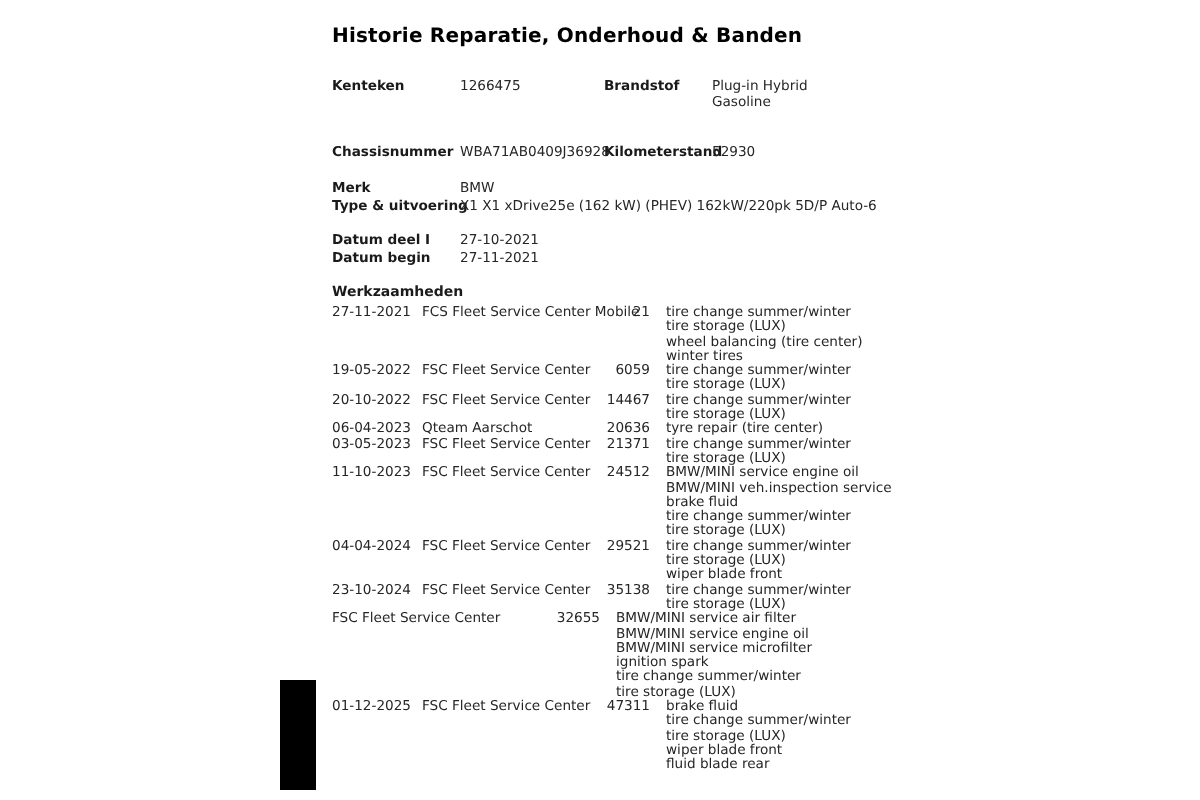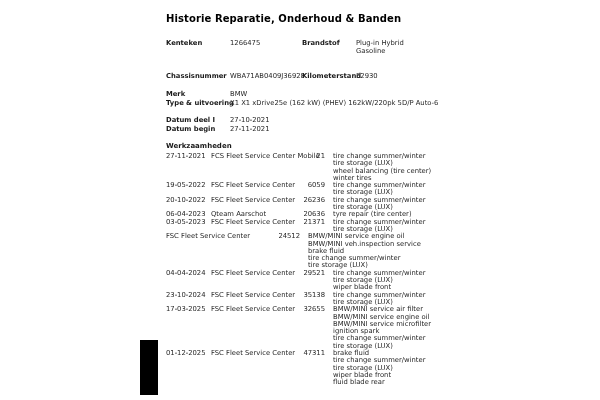--- a/index.html
+++ b/index.html
@@ -90,21 +90,21 @@
     <div class="c-dealer">FSC Fleet Service Center</div>
     <div class="c-km">6059</div>
     <div class="c-om">
             <div>tire change summer/winter</div>
             <div>tire storage (LUX)</div>
           </div>
   </div>
         <div class="grid-row trow">
     <div class="c-datum">20-10-2022</div>
     <div class="c-dealer">FSC Fleet Service Center</div>
-    <div class="c-km">26236</div>
+    <div class="c-km">14467</div>
     <div class="c-om">
             <div>tire change summer/winter</div>
             <div>tire storage (LUX)</div>
           </div>
   </div>
         <div class="grid-row trow">
     <div class="c-datum">06-04-2023</div>
     <div class="c-dealer">Qteam Aarschot</div>
     <div class="c-km">20636</div>
     <div class="c-om">
@@ -114,20 +114,21 @@
         <div class="grid-row trow">
     <div class="c-datum">03-05-2023</div>
     <div class="c-dealer">FSC Fleet Service Center</div>
     <div class="c-km">21371</div>
     <div class="c-om">
             <div>tire change summer/winter</div>
             <div>tire storage (LUX)</div>
           </div>
   </div>
         <div class="grid-row trow">
+    <div class="c-datum">11-10-2023</div>
     <div class="c-dealer">FSC Fleet Service Center</div>
     <div class="c-km">24512</div>
     <div class="c-om">
             <div>BMW/MINI service engine oil</div>
             <div>BMW/MINI veh.inspection service</div>
             <div>brake fluid</div>
             <div>tire change summer/winter</div>
             <div>tire storage (LUX)</div>
           </div>
   </div>
@@ -144,21 +145,20 @@
         <div class="grid-row trow">
     <div class="c-datum">23-10-2024</div>
     <div class="c-dealer">FSC Fleet Service Center</div>
     <div class="c-km">35138</div>
     <div class="c-om">
             <div>tire change summer/winter</div>
             <div>tire storage (LUX)</div>
           </div>
   </div>
         <div class="grid-row trow">
-    <div class="c-datum">17-03-2025</div>
     <div class="c-dealer">FSC Fleet Service Center</div>
     <div class="c-km">32655</div>
     <div class="c-om">
             <div>BMW/MINI service air filter</div>
             <div>BMW/MINI service engine oil</div>
             <div>BMW/MINI service microfilter</div>
             <div>ignition spark</div>
             <div>tire change summer/winter</div>
             <div>tire storage (LUX)</div>
           </div>

